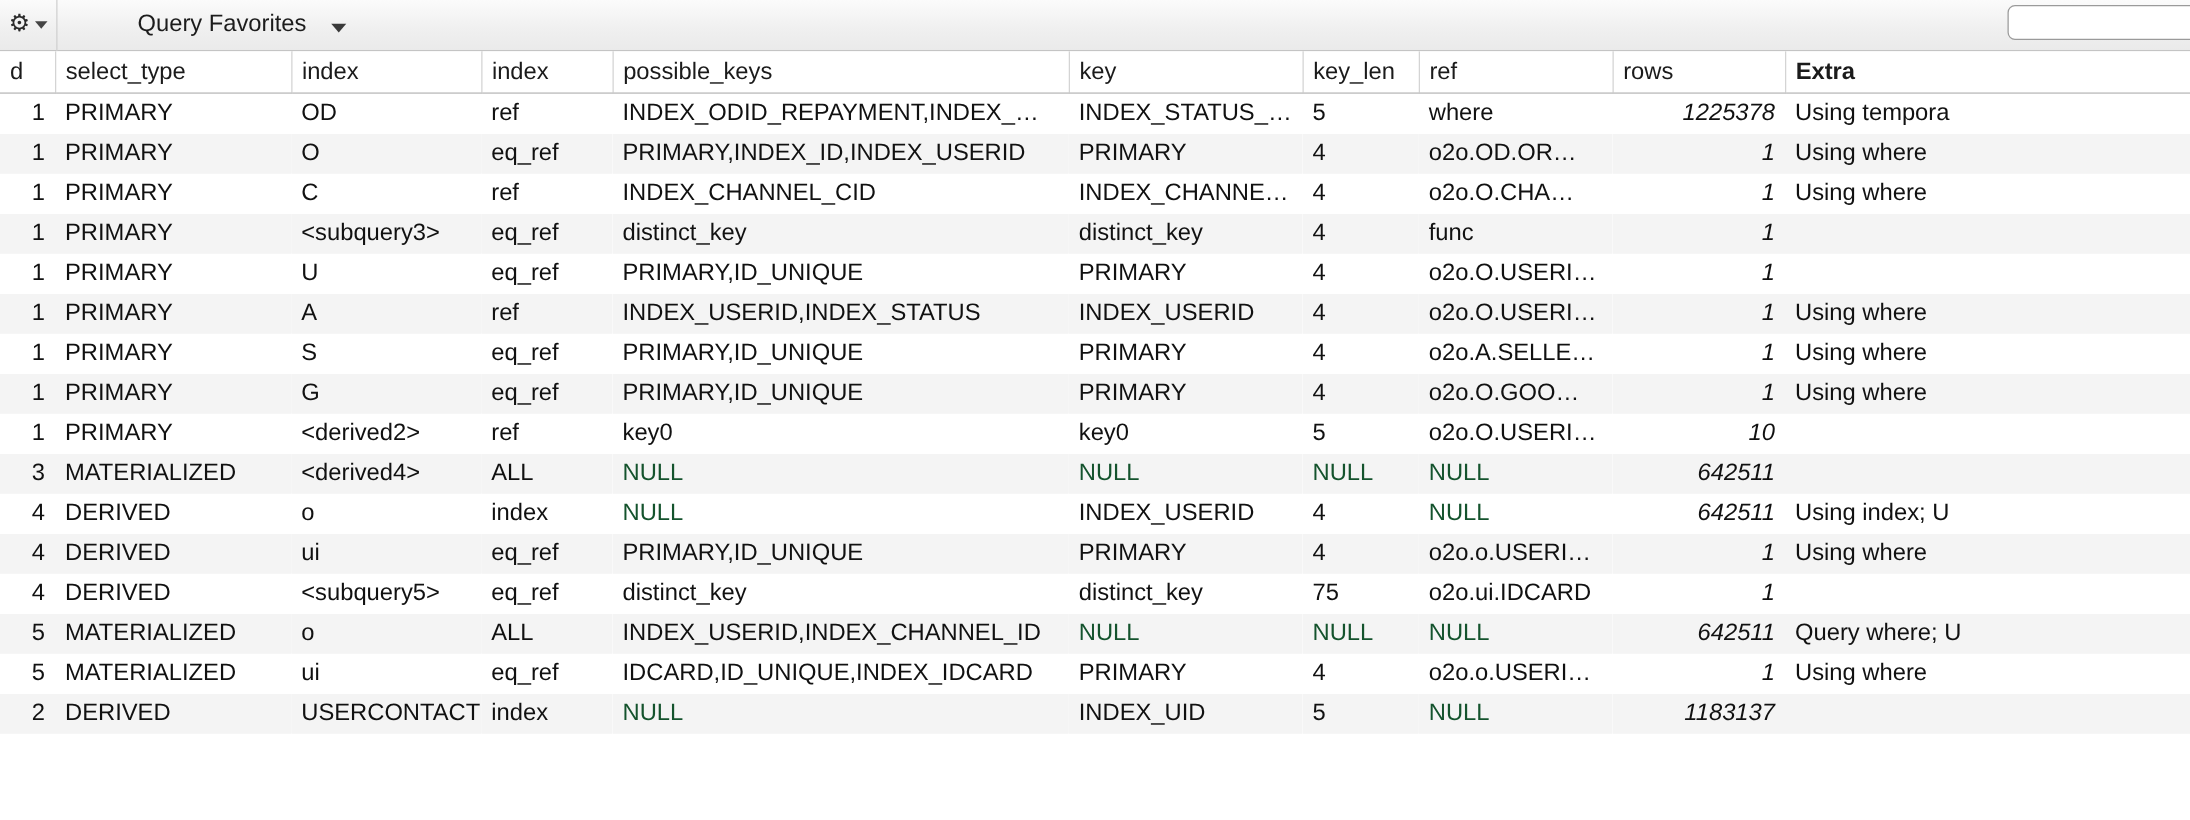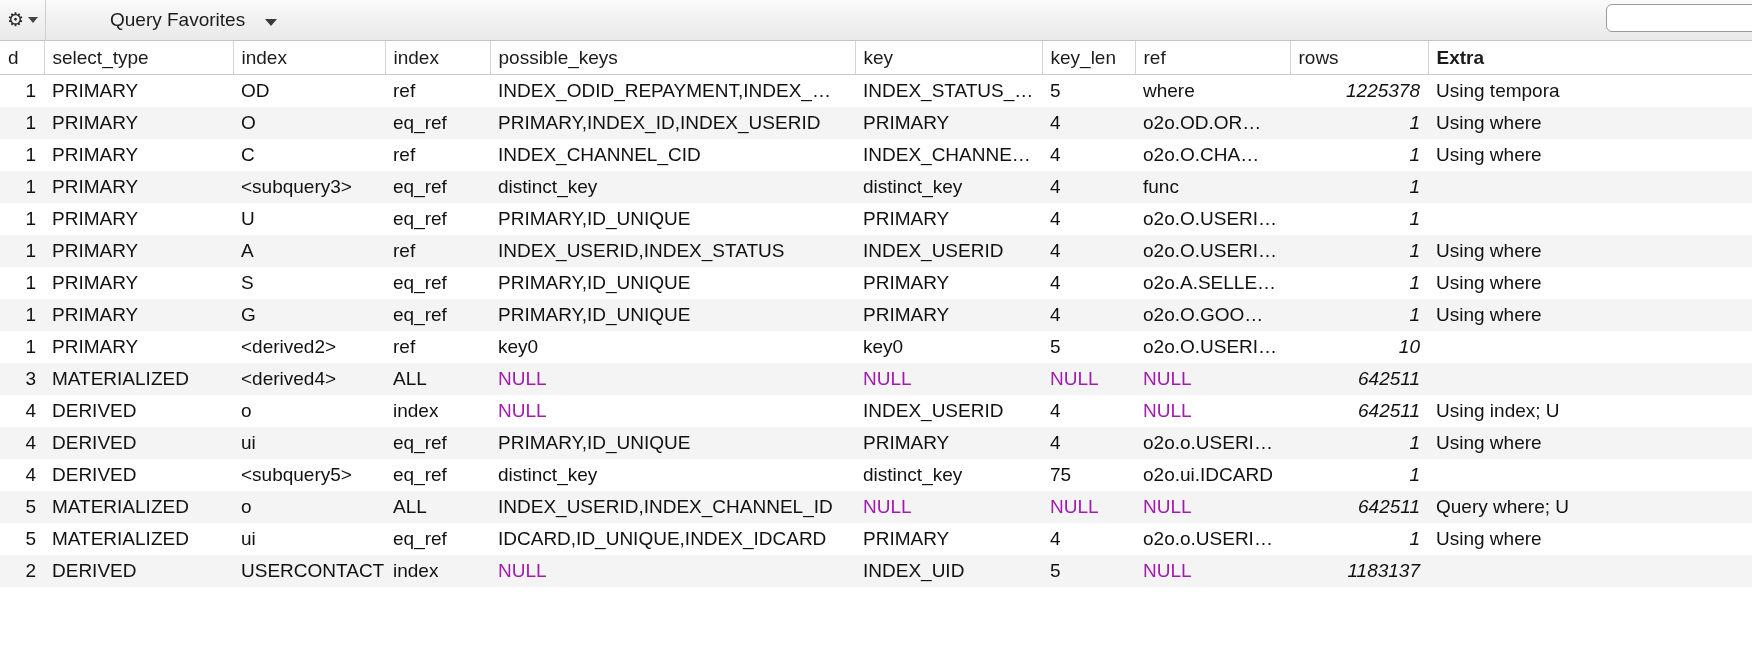--- a/index.html
+++ b/index.html
@@ -107,21 +107,21 @@
     border-right: 1px solid #d4d4d4;
     text-align: left;
     color: #1b1b1b;
     height: 33px;
     line-height: 33px;
   }
   table.grid thead th:last-child { border-right: none; font-weight: bold; }
   table.grid tbody tr.odd  td { background: #ffffff; }
   table.grid tbody tr.even td { background: #f4f4f4; }
   td.num { text-align: right; font-style: italic; }
-  td.nullv, .nullv { color: #a21caf; }
+  td.nullv, .nullv { color: #14532d; }
 
   
   col.c-id           { width: 44px; }
   col.c-select_type  { width: 189px; }
   col.c-table        { width: 152px; }
   col.c-type         { width: 105px; }
   col.c-possible_keys{ width: 365px; }
   col.c-key          { width: 187px; }
   col.c-key_len      { width: 93px; }
   col.c-ref          { width: 155px; }

